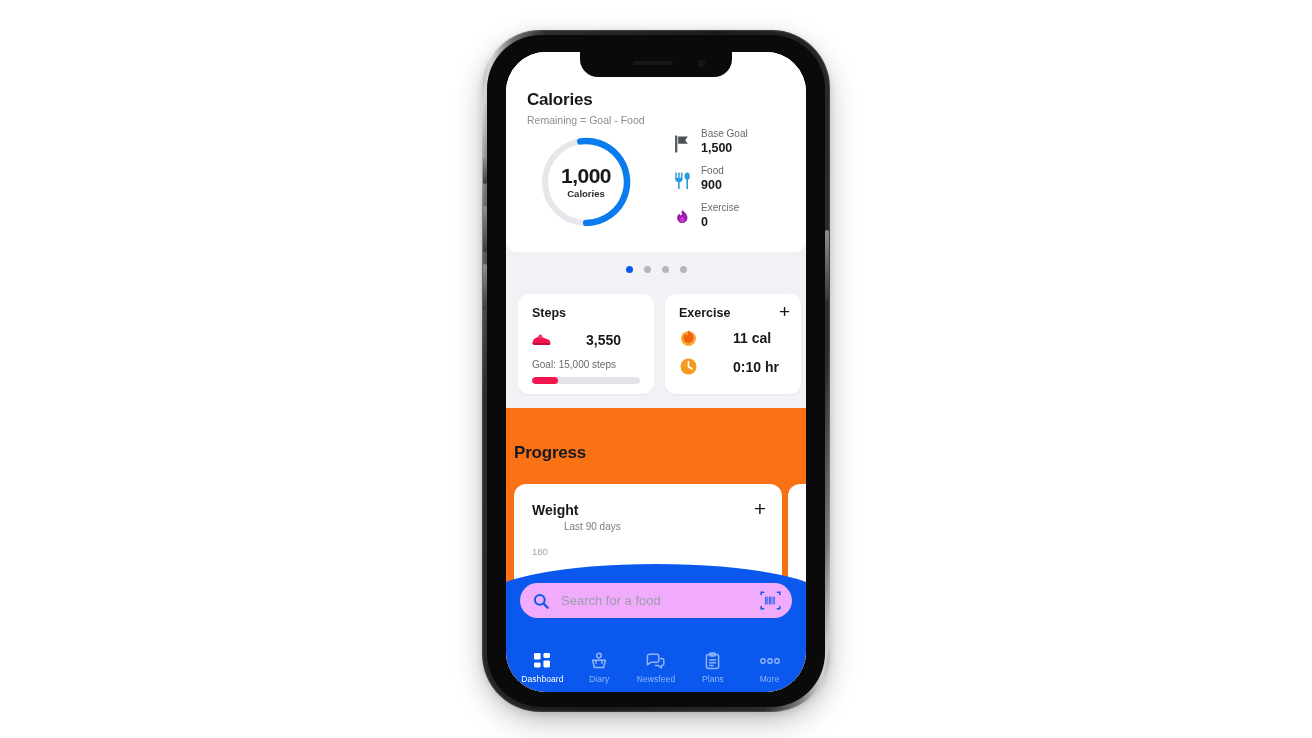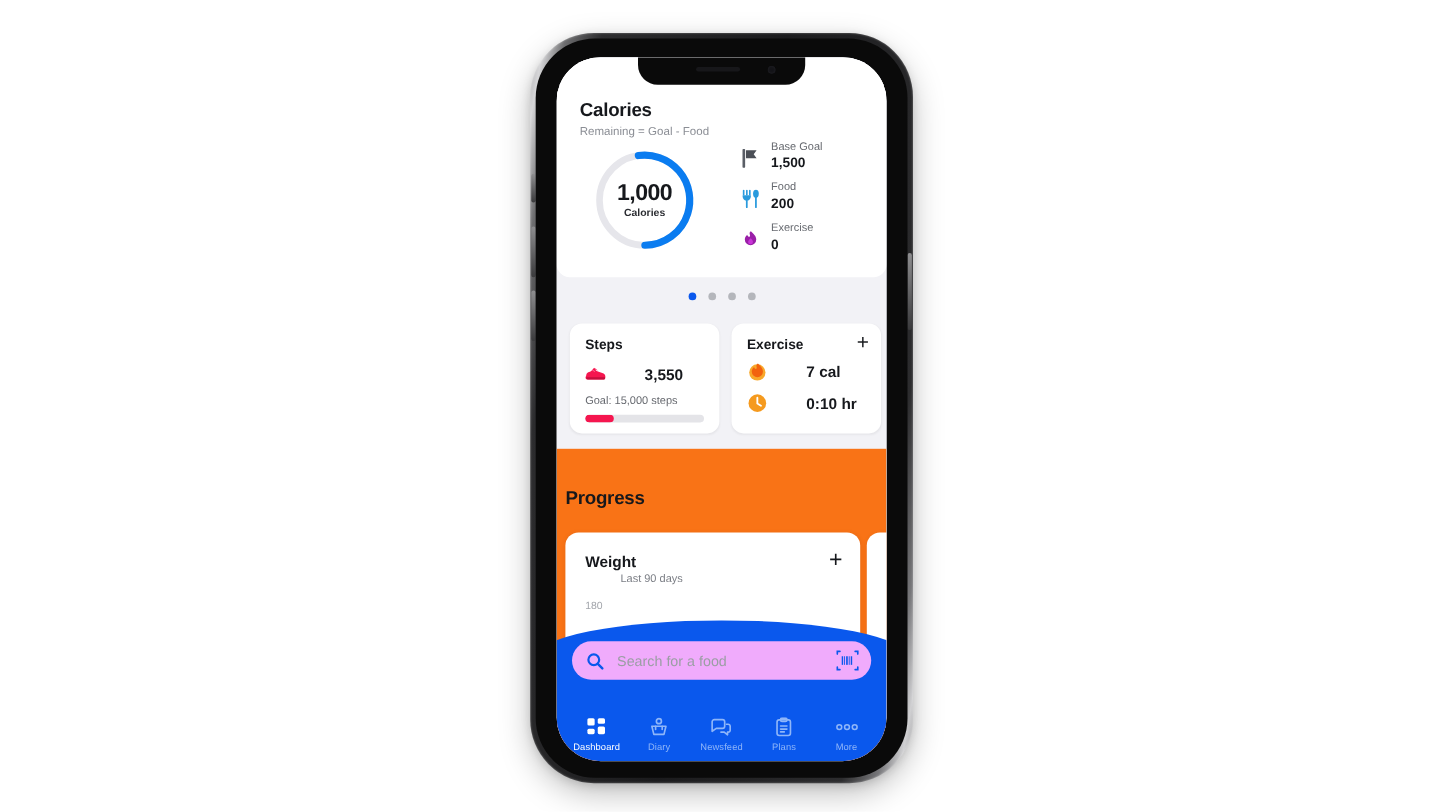--- a/index.html
+++ b/index.html
@@ -500,21 +500,21 @@
                   <rect x="1.3" y="0.6" width="1.5" height="5.2" rx="0.7" fill="#2a9bdd"></rect>
                   <rect x="4.2" y="0.6" width="1.5" height="5.2" rx="0.7" fill="#2a9bdd"></rect>
                   <rect x="6.9" y="0.6" width="1.5" height="5.2" rx="0.7" fill="#2a9bdd"></rect>
                   <path d="M1.1 5.4 h7.5 v1.2 a3.75 3.75 0 0 1 -7.5 0 z" fill="#2a9bdd"></path>
                   <rect x="4.1" y="7.2" width="1.6" height="10" rx="0.8" fill="#2a9bdd"></rect>
                   <ellipse cx="13.2" cy="4.2" rx="2.6" ry="3.6" fill="#2a9bdd"></ellipse>
                   <rect x="12.4" y="6.6" width="1.6" height="10.6" rx="0.8" fill="#2a9bdd"></rect>
                 </svg>
               </div>
               <div class="stat-name">Food</div>
-              <div class="stat-val">200</div>
+              <div class="stat-val">900</div>
             </div>
 
             <div class="stat-row">
               <div class="stat-icon">
                 <svg width="17" height="18" viewBox="0 0 17 18">
                   <path d="M8.6 1.2 c2.6 2.6 4.9 4.3 4.9 7.6 a5.2 5.2 0 0 1 -10.4 0 c0 -2 1.1 -3.2 2.2 -4.4 c0.3 1.3 1.1 1.9 1.7 1.9 c0.8 0 1 -0.9 0.7 -2 c-0.3 -1.1 -0.5 -2.2 0.9 -3.1 z" fill="#9a1fa8"></path>
                   <path d="M8.4 7.5 c1.1 1.1 2.1 1.9 2.1 3.4 a2.2 2.2 0 0 1 -4.4 0 c0 -1.2 0.9 -2.1 2.3 -3.4 z" fill="#d23ae0" opacity="0.85"></path>
                 </svg>
               </div>
               <div class="stat-name">Exercise</div>
@@ -558,21 +558,21 @@
             <div class="mini-title">Exercise</div>
             <div class="mini-plus">+</div>
 
             <div class="mini-metric ex-metric-1">
               <div class="mm-icon">
                 <svg width="19" height="19" viewBox="0 0 19 19">
                   <circle cx="9.5" cy="10.6" r="7.4" fill="#f8a82b"></circle>
                   <path d="M10 2.4 c2.6 2.8 4.6 4.3 4.6 7.4 a5.1 5.1 0 0 1 -10.2 0 c0 -1.9 1 -3.1 2.1 -4.2 c0.3 1.2 1 1.8 1.6 1.8 c0.8 0 1 -0.9 0.7 -1.9 c-0.3 -1.1 -0.4 -2.1 1.2 -3.1 z" fill="#f2620f"></path>
                 </svg>
               </div>
-              <div class="mm-text">7 cal</div>
+              <div class="mm-text">11 cal</div>
             </div>
 
             <div class="mini-metric ex-metric-2">
               <div class="mm-icon">
                 <svg width="19" height="19" viewBox="0 0 19 19">
                   <circle cx="9.5" cy="9.5" r="8" fill="#f59a1e"></circle>
                   <path d="M9.5 4.6 v5.2 l3.3 2" stroke="#ffffff" stroke-width="1.7" fill="none" stroke-linecap="round" stroke-linejoin="round"></path>
                 </svg>
               </div>
               <div class="mm-text">0:10 hr</div>

